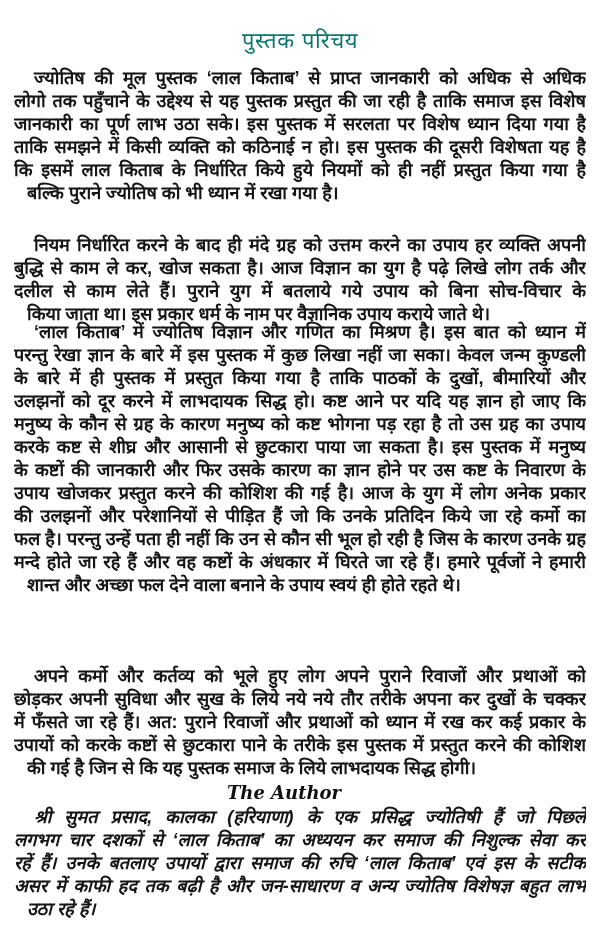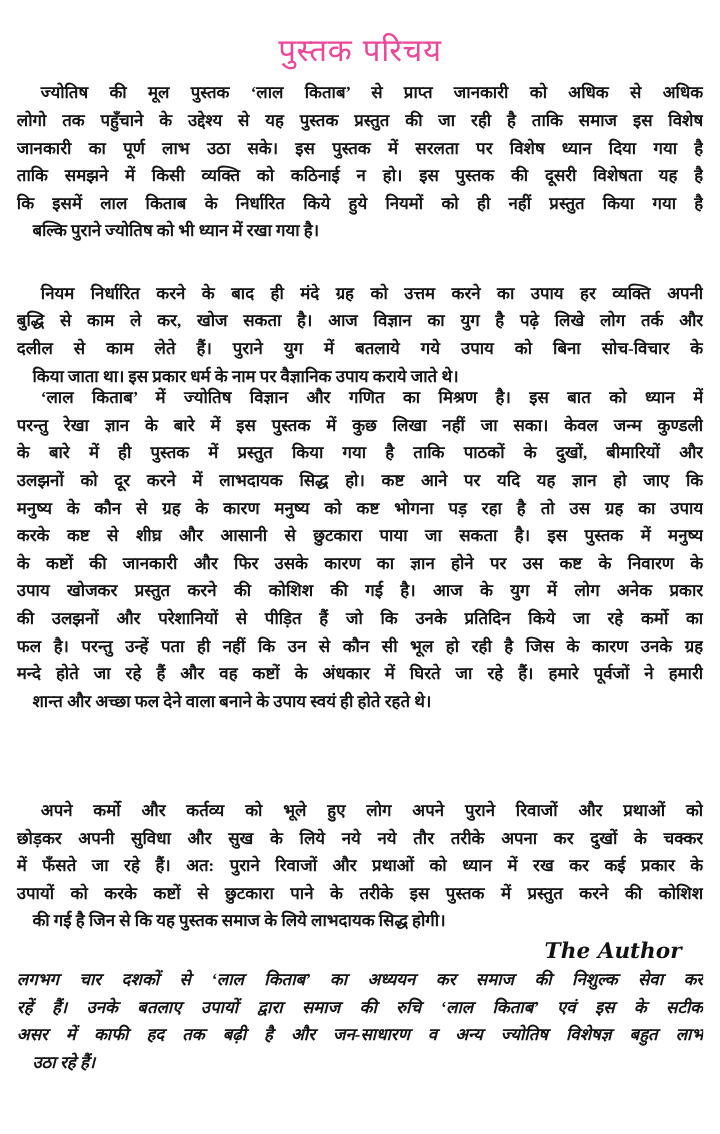--- a/index.html
+++ b/index.html
@@ -1,32 +1,32 @@
 <!DOCTYPE html>
 <html><head>
 <meta charset="utf-8">
 <style>
   html, body { margin: 0; padding: 0; background: #ffffff; }
   body { width: 600px; height: 945px; overflow: hidden; position: relative; color: #111; }
   .page { position: absolute; left: 0; top: 0; width: 600px; height: 945px; background: #fff; }
   .title {
     position: absolute; left: 0; top: 2px; width: 600px; text-align: center;
-    font-family: "DejaVu Sans", sans-serif; font-size: 26px; font-weight: normal;
-    color: #ec4899; letter-spacing: 0.5px; line-height: 48px;
+    font-family: "DejaVu Sans", sans-serif; font-size: 22px; font-weight: normal;
+    color: #0f766e; letter-spacing: 0.5px; line-height: 48px;
   }
   .para {
     position: absolute; left: 14px; width: 572px;
-    font-family: Liberation Serif, serif; font-size: 14px; font-weight: bold;
+    font-family: Liberation Sans, sans-serif; font-size: 18px; font-weight: bold;
     line-height: 23px; color: #151515; text-align: justify; text-align-last: left;
   }
   .para .line { display: block; white-space: nowrap; overflow: hidden; text-align: justify; text-align-last: justify; }
   .para .line.last { text-align-last: left; margin-left: 13px; }
   .para .line.indent { padding-left: 20px; }
   .author-heading {
-    position: absolute; left: 0; top: 781px; width: 568px; text-align: right;
+    position: absolute; left: 0; top: 781px; width: 568px; text-align: center;
     font-family: "DejaVu Serif", serif; font-style: italic; font-weight: bold;
     font-size: 18px; line-height: 24px; color: #111;
   }
   .para.italic { font-style: italic; font-weight: bold; }
 </style>
 </head>
 <body>
 
 <div class="page">
   <h1 class="title">पुस्तक परिचय</h1>
@@ -63,18 +63,19 @@
       <span class="line indent">अपने कर्मो और कर्तव्य को भूले हुए लोग अपने पुराने रिवाजों और प्रथाओं को</span>
       <span class="line">छोड़कर अपनी सुविधा और सुख के लिये नये नये तौर तरीके अपना कर दुखों के चक्कर</span>
       <span class="line">में फँसते जा रहे हैं। अत: पुराने रिवाजों और प्रथाओं को ध्यान में रख कर कई प्रकार के</span>
       <span class="line">उपायों को करके कष्टों से छुटकारा पाने के तरीके इस पुस्तक में प्रस्तुत करने की कोशिश</span>
       <span class="line last">की गई है जिन से कि यह पुस्तक समाज के लिये लाभदायक सिद्ध होगी।</span>
     </div>
 
   <div class="author-heading">The Author</div>
 
   <div class="para italic" id="pa" style="top:806px;">
+      <span class="line indent">श्री सुमत प्रसाद, कालका (हरियाणा) के एक प्रसिद्ध ज्योतिषी हैं जो पिछले</span>
       <span class="line">लगभग चार दशकों से ‘लाल किताब’ का अध्ययन कर समाज की निशुल्क सेवा कर</span>
       <span class="line">रहें हैं। उनके बतलाए उपायों द्वारा समाज की रुचि ‘लाल किताब’ एवं इस के सटीक</span>
       <span class="line">असर में काफी हद तक बढ़ी है और जन-साधारण व अन्य ज्योतिष विशेषज्ञ बहुत लाभ</span>
       <span class="line last">उठा रहे हैं।</span>
     </div>
 </div>
 
 </body></html>

